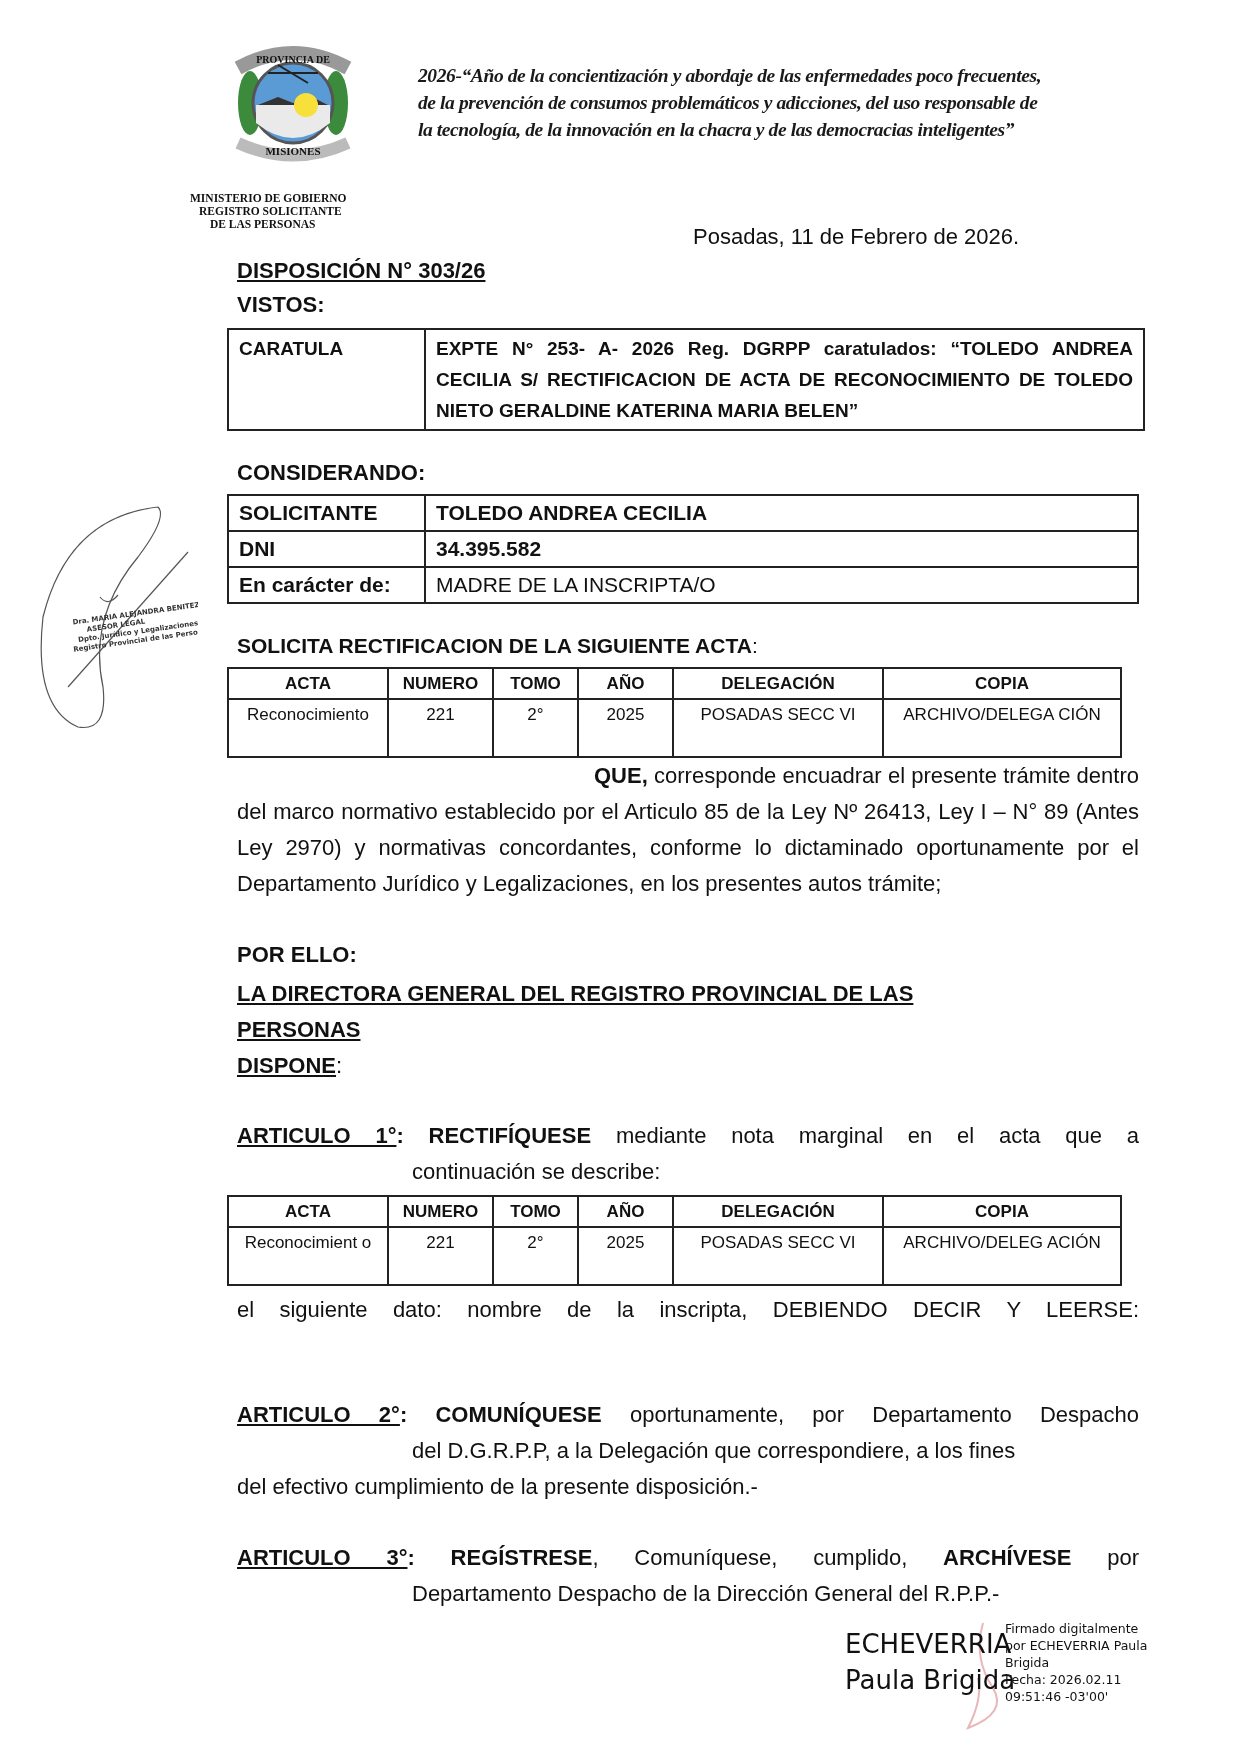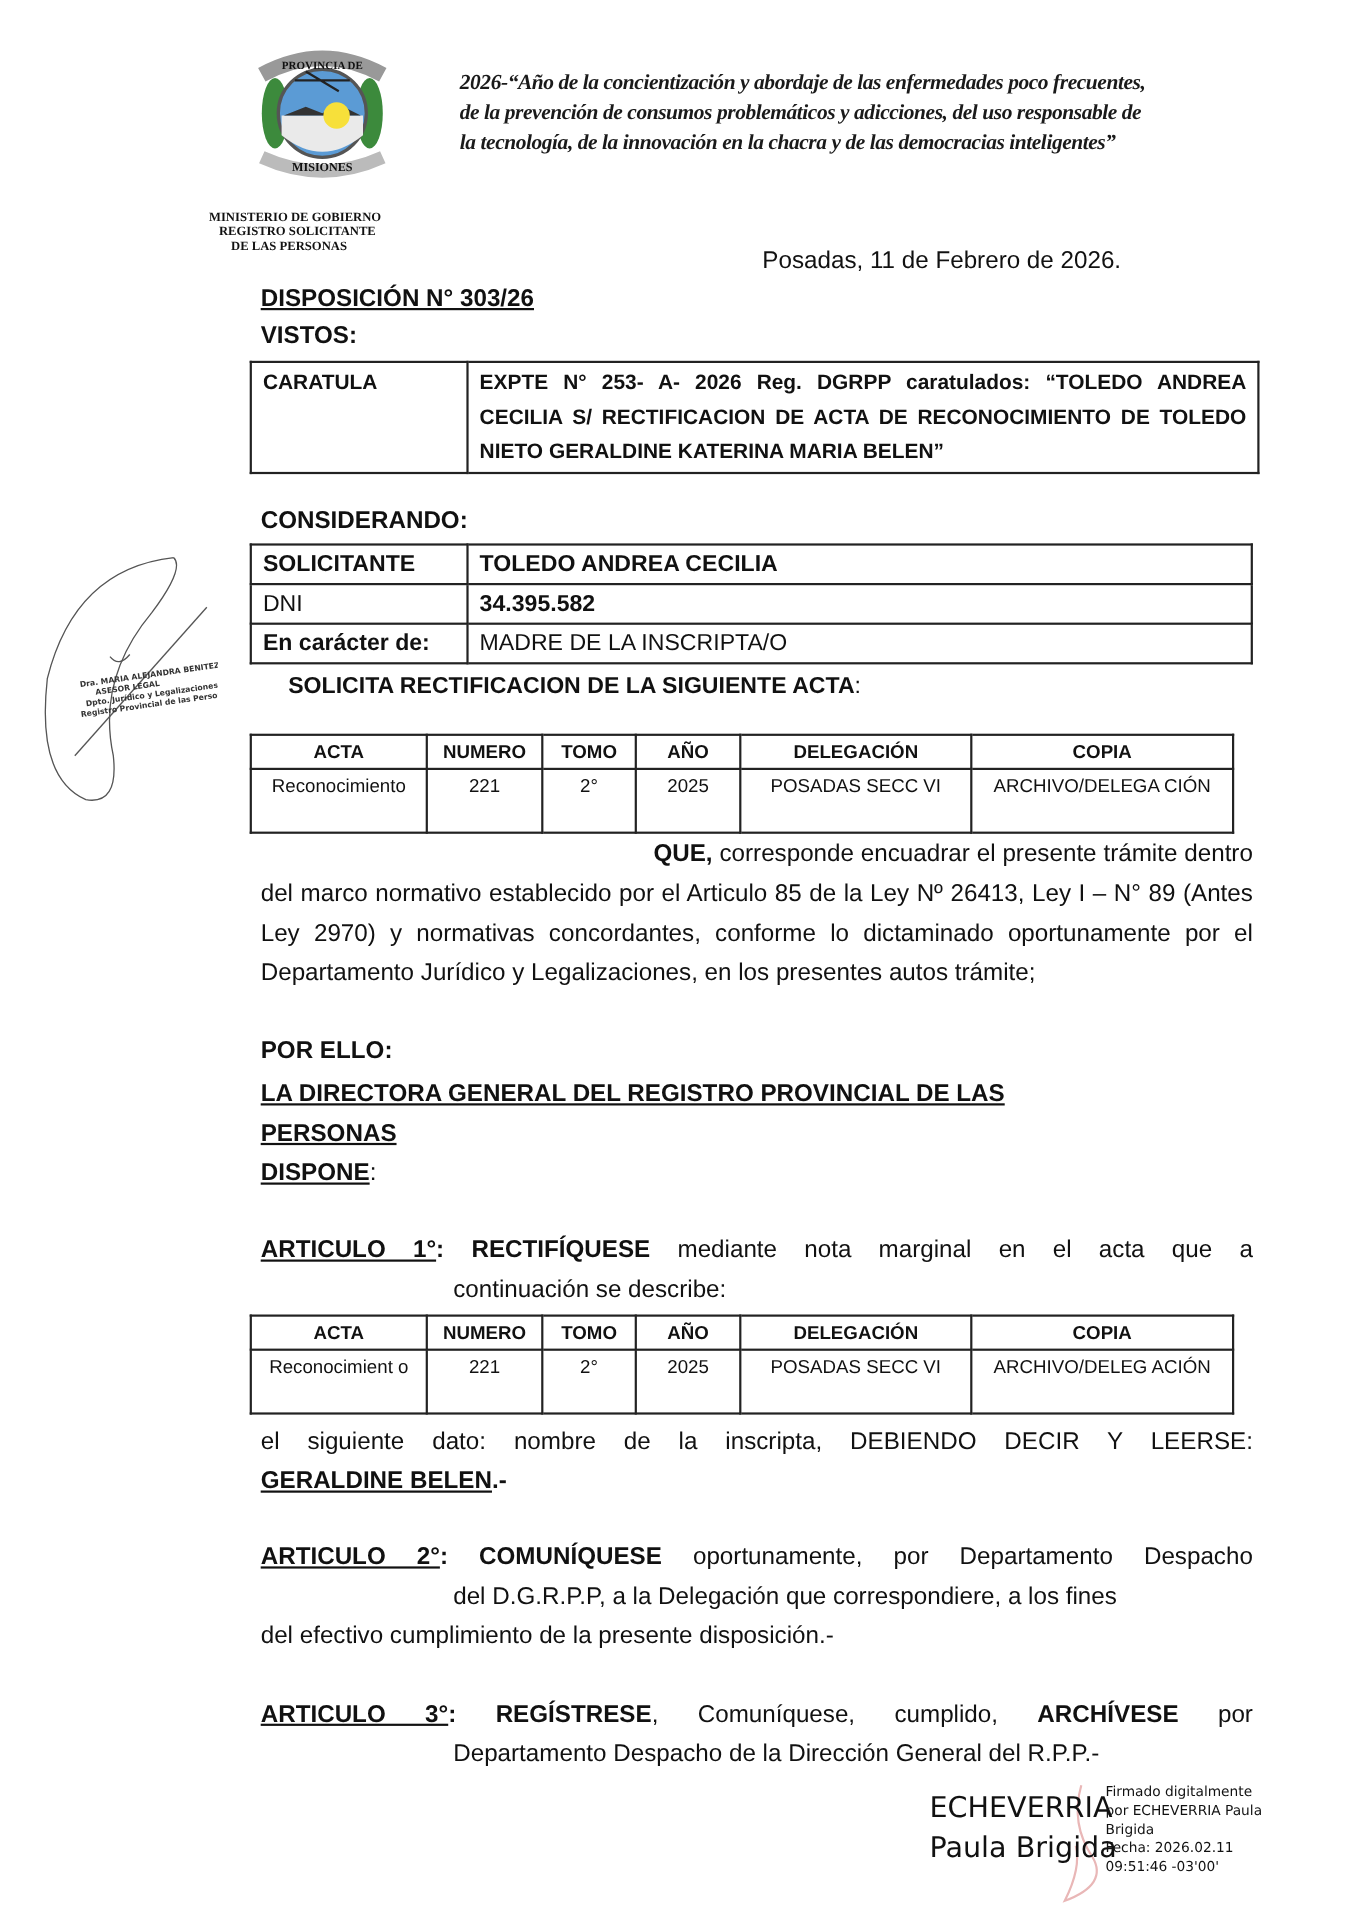--- a/index.html
+++ b/index.html
@@ -82,31 +82,31 @@
 
 <div class="abs body h-bold" style="top:460px;">CONSIDERANDO:</div>
 
 <table class="abs consid">
   <tbody>
       <tr>
     <td class="k" style="font-weight:bold">SOLICITANTE</td>
     <td style="font-weight:bold">TOLEDO ANDREA CECILIA</td>
   </tr>
   <tr>
-    <td class="k" style="font-weight:normal">DNI</td>
+    <td class="k" style="font-weight:bold">DNI</td>
     <td style="font-weight:bold">34.395.582</td>
   </tr>
   <tr>
     <td class="k" style="font-weight:bold">En carácter de:</td>
     <td>MADRE DE LA INSCRIPTA/O</td>
   </tr>
 </tbody>
   </table>
 
-<div class="abs body" style="top:612px; font-size:21px;margin-left:25px;"><b>SOLICITA RECTIFICACION DE LA SIGUIENTE ACTA</b>:</div>
+<div class="abs body" style="top:634px; font-size:21px;"><b>SOLICITA RECTIFICACION DE LA SIGUIENTE ACTA</b>:</div>
 
 <table class="abs acta acta1">
   <tbody>
       <tr>
     <th style="width:150px">ACTA</th>
     <th style="width:95px">NUMERO</th>
     <th style="width:75px">TOMO</th>
     <th style="width:85px">AÑO</th>
     <th style="width:200px">DELEGACIÓN</th>
     <th>COPIA</th>
@@ -153,21 +153,20 @@
     <td>2°</td>
     <td>2025</td>
     <td>POSADAS SECC VI</td>
     <td style="padding:1px 10px;">ARCHIVO/DELEG ACIÓN</td>
   </tr>
 </tbody>
   </table>
 
 <div class="abs body para" style="top:1292px;">
   <div style="text-align:justify; text-align-last:justify;">el siguiente dato: nombre de la inscripta, DEBIENDO DECIR Y LEERSE:</div>
-  <div><b class="u">GERALDINE BELEN</b><b>.-</b></div>
 </div>
 
 <div class="abs body para" style="top:1397px;">
   <div style="text-align:justify; text-align-last:justify;"><b class="u">ARTICULO 2°</b><b>:</b> <b>COMUNÍQUESE</b> <span>oportunamente,  por Departamento  Despacho</span></div>
   <div style="padding-left:175px;">del D.G.R.P.P, a la Delegación que correspondiere, a los fines</div>
   <div>del efectivo cumplimiento de la presente disposición.-</div>
 </div>
 
 <div class="abs body para" style="top:1540px;">
   <div style="text-align:justify; text-align-last:justify;"><b class="u">ARTICULO 3°</b><b>:</b> <b>REGÍSTRESE</b><span>,   Comuníquese,   cumplido,</span> <b>ARCHÍVESE</b> <span>por</span></div>

